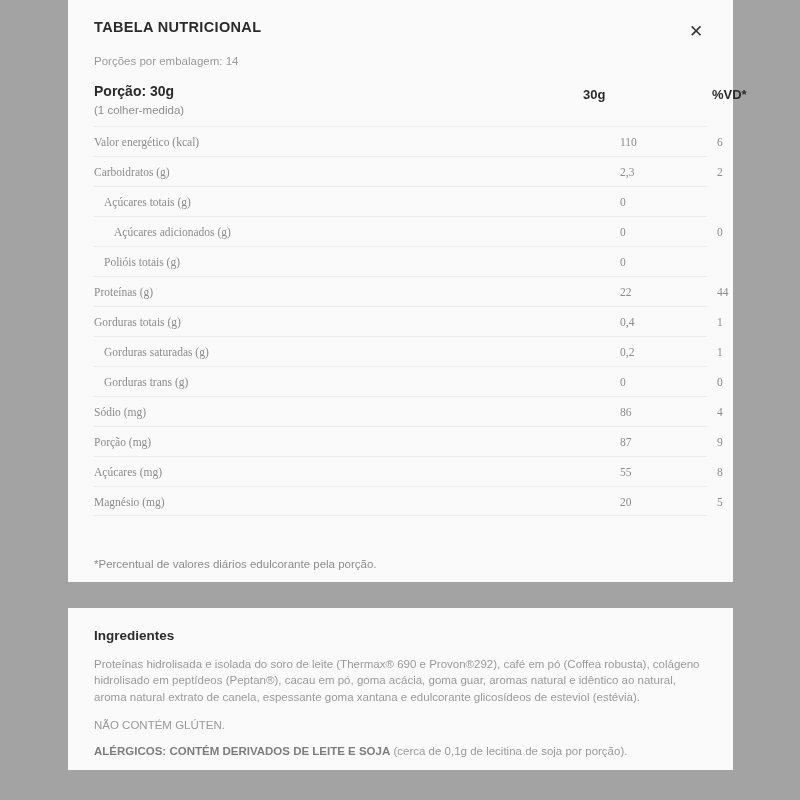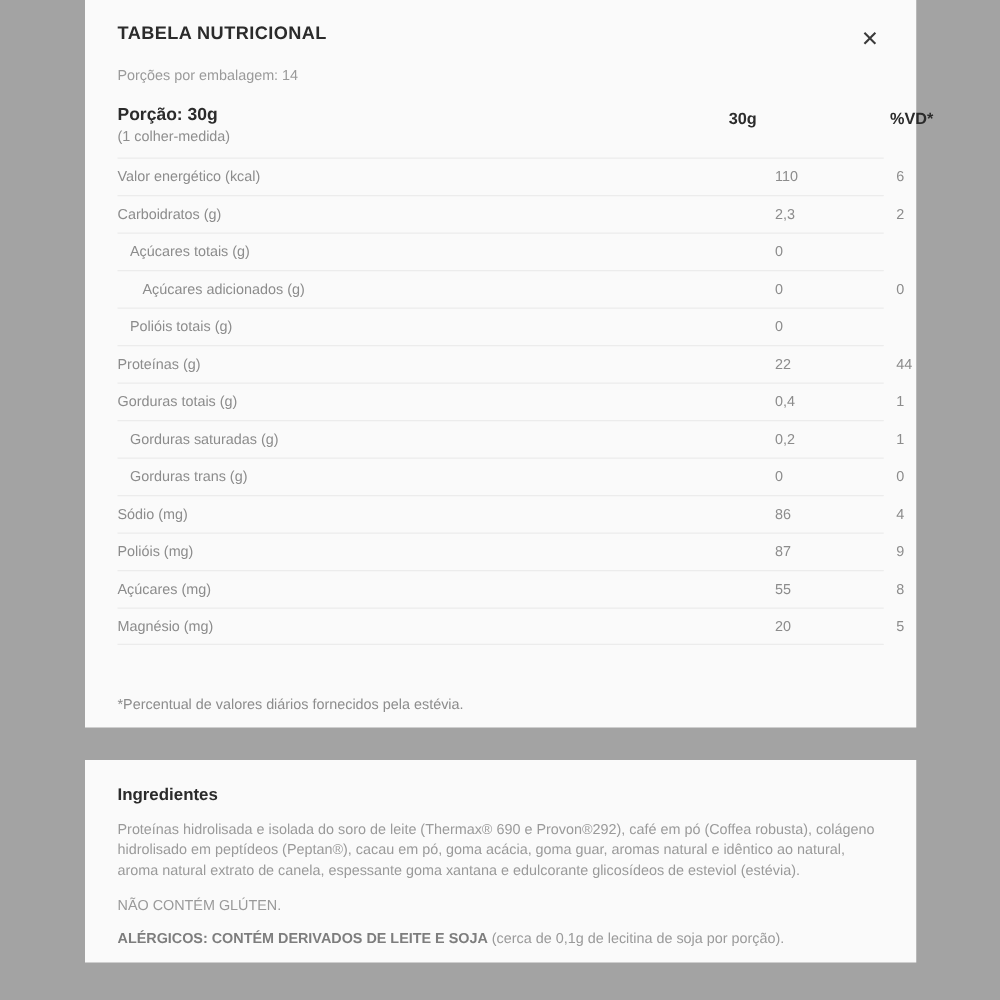--- a/index.html
+++ b/index.html
@@ -80,20 +80,21 @@
   .nutri-table {
     position: absolute;
     left: 26px; top: 126px;
     width: 613px;
   }
   .nrow {
     position: relative;
     height: 30px;
     border-top: 1px solid #ececec;
     display: block;
+    font-family: Liberation Serif, serif;
   }
   .nrow:last-child { border-bottom: 1px solid #ececec; }
   .nrow .nlabel {
     position: absolute;
     left: 0; top: 9px;
     font-size: 11.5px;
     color: #8c8c8c;
     white-space: nowrap;
   }
   .nrow.ind1 .nlabel { left: 10px; text-align: center; }
@@ -217,37 +218,37 @@
           <span class="nlabel">Gorduras trans (g)</span>
           <span class="nval v1">0</span>
           <span class="nval v2">0</span>
         </div>
         <div class="nrow">
           <span class="nlabel">Sódio (mg)</span>
           <span class="nval v1">86</span>
           <span class="nval v2">4</span>
         </div>
         <div class="nrow">
-          <span class="nlabel">Polióis (mg)</span>
+          <span class="nlabel">Porção (mg)</span>
           <span class="nval v1">87</span>
           <span class="nval v2">9</span>
         </div>
         <div class="nrow">
           <span class="nlabel">Açúcares (mg)</span>
           <span class="nval v1">55</span>
           <span class="nval v2">8</span>
         </div>
         <div class="nrow">
           <span class="nlabel">Magnésio (mg)</span>
           <span class="nval v1">20</span>
           <span class="nval v2">5</span>
         </div>
       </div>
 
-    <div class="footnote">*Percentual de valores diários fornecidos pela estévia.</div>
+    <div class="footnote">*Percentual de valores diários edulcorante pela porção.</div>
   </div>
 
   <div class="ing-card">
     <h2 class="ing-title">Ingredientes</h2>
 
     <p class="ing-body">Proteínas hidrolisada e isolada do soro de leite (Thermax® 690 e Provon®292), café em pó (Coffea robusta), colágeno hidrolisado em peptídeos (Peptan®), cacau em pó, goma acácia, goma guar, aromas natural e idêntico ao natural, aroma natural extrato de canela, espessante goma xantana e edulcorante glicosídeos de esteviol (estévia).</p>
 
     <p class="ing-gluten">NÃO CONTÉM GLÚTEN.</p>
 
     <p class="ing-allerg">

